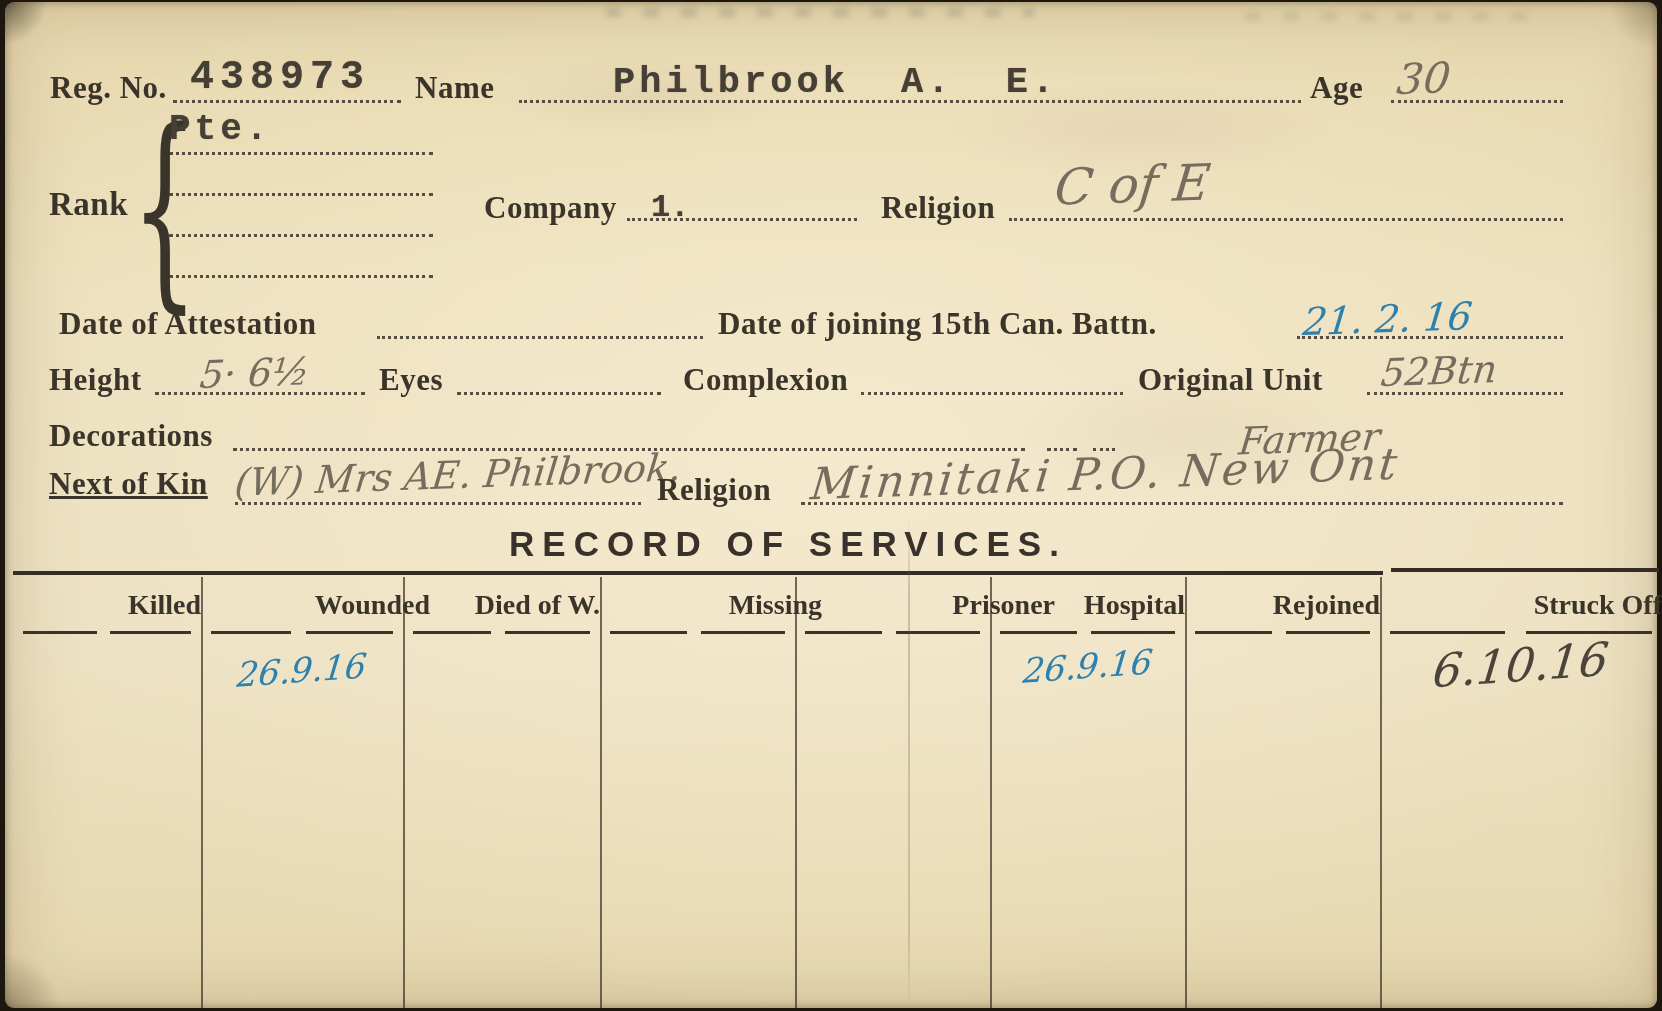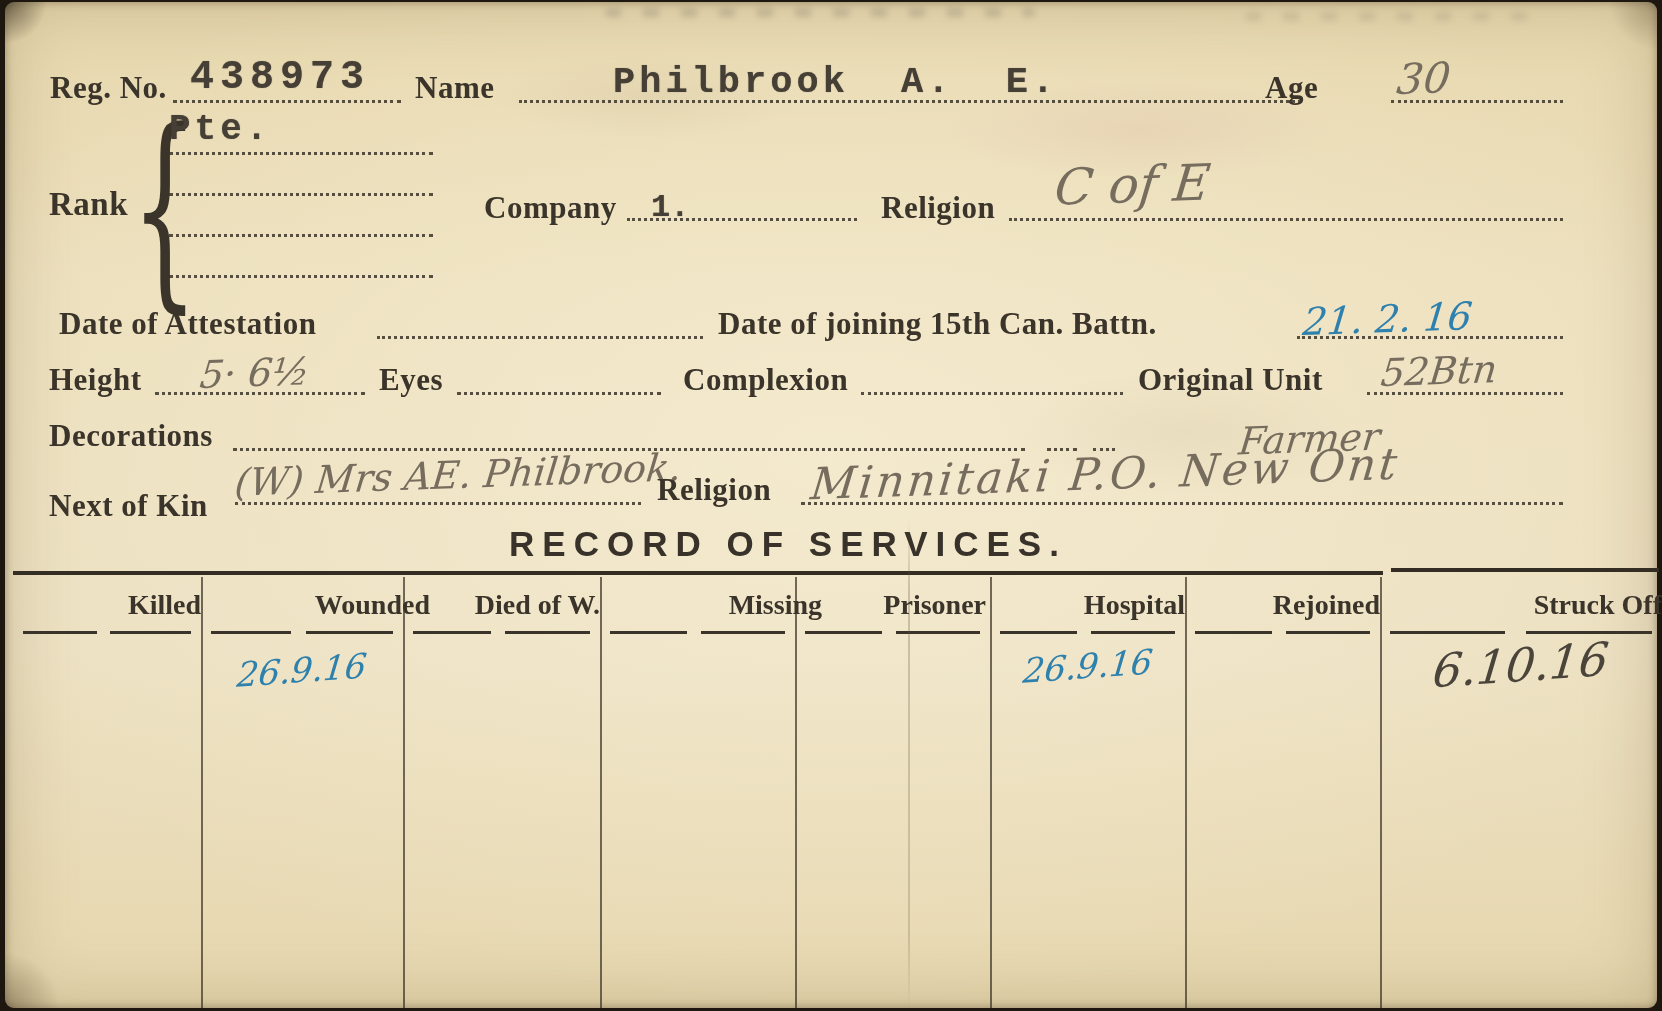--- a/index.html
+++ b/index.html
@@ -62,21 +62,21 @@
   <div class="smudge" style="left:1240px;top:10px;width:290px;opacity:.22;"></div>
 
   <span class="lbl" style="left:45px;top:70px;">Reg. No.</span>
   <div class="dots" style="left:168px;top:98px;width:228px;"></div>
   <span class="typed" style="left:185px;top:56px;font-size:40px;letter-spacing:6px;">438973</span>
 
   <span class="lbl" style="left:410px;top:70px;">Name</span>
   <div class="dots" style="left:514px;top:98px;width:782px;"></div>
   <span class="typed" style="left:608px;top:62px;font-size:37px;letter-spacing:4px;word-spacing:26px;">Philbrook A. E.</span>
 
-  <span class="lbl" style="left:1260px;top:70px;">Age</span>
+  <span class="lbl" style="left:1305px;top:70px;">Age</span>
   <div class="dots" style="left:1386px;top:98px;width:172px;"></div>
   <span class="hw" style="left:1392px;top:56px;font-size:42px;">30</span>
 
   <span class="lbl" style="left:44px;top:186px;font-size:33px;">Rank</span>
   <span class="brace">{</span>
   <span class="typed" style="left:164px;top:110px;letter-spacing:4px;">Pte.</span>
   <div class="dots" style="left:164px;top:150px;width:264px;"></div>
   <div class="dots" style="left:164px;top:191px;width:264px;"></div>
   <div class="dots" style="left:164px;top:232px;width:264px;"></div>
   <div class="dots" style="left:164px;top:273px;width:264px;"></div>
@@ -110,21 +110,21 @@
   <div class="dots" style="left:1362px;top:390px;width:196px;"></div>
   <span class="hw" style="left:1376px;top:350px;font-size:38px;">52Btn</span>
 
   <span class="hw" style="left:1234px;top:418px;font-size:38px;">Farmer</span>
 
   <span class="lbl" style="left:44px;top:418px;">Decorations</span>
   <div class="dots" style="left:228px;top:446px;width:792px;"></div>
   <div class="dots" style="left:1042px;top:446px;width:30px;"></div>
   <div class="dots" style="left:1088px;top:446px;width:22px;"></div>
 
-  <span class="lbl" style="left:44px;top:488px;">Next of Kin</span>
+  <span class="lbl" style="left:44px;top:466px;text-decoration:underline;">Next of Kin</span>
   <div class="dots" style="left:230px;top:500px;width:406px;"></div>
   <span class="hw" style="left:230px;top:454px;font-size:38px;">(W) Mrs AE. Philbrook.</span>
 
   <span class="lbl" style="left:652px;top:472px;">Religion</span>
   <div class="dots" style="left:796px;top:500px;width:762px;"></div>
   <span class="hw" style="left:806px;top:450px;font-size:44px;letter-spacing:3px;">Minnitaki P.O. New Ont</span>
 
   <div class="svc-title">RECORD OF SERVICES.</div>
 
   <div class="rule" style="left:8px;top:569px;width:1370px;height:4px;"></div>
@@ -135,21 +135,21 @@
   <div class="vline" style="left:595px;"></div>
   <div class="vline" style="left:790px;"></div>
   <div class="vline" style="left:985px;"></div>
   <div class="vline" style="left:1180px;"></div>
   <div class="vline" style="left:1375px;"></div>
 
   <div class="hdr" style="left:8px;width:188px;">Killed</div>
   <div class="hdr" style="left:196px;width:229px;">Wounded</div>
   <div class="hdr" style="left:398px;width:197px;">Died of W.</div>
   <div class="hdr" style="left:595px;width:222px;">Missing</div>
-  <div class="hdr" style="left:761px;width:220px;">Prisoner</div>
+  <div class="hdr" style="left:830px;width:220px;">Prisoner</div>
   <div class="hdr" style="left:985px;width:195px;">Hospital</div>
   <div class="hdr" style="left:1180px;width:195px;">Rejoined</div>
   <div class="hdr" style="left:1375px;width:282px;">Struck Off</div>
 
   <div class="subrule" style="left:18px;width:168px;"></div>
   <div class="subrule" style="left:206px;width:182px;"></div>
   <div class="subrule" style="left:408px;width:177px;"></div>
   <div class="subrule" style="left:605px;width:175px;"></div>
   <div class="subrule" style="left:800px;width:175px;"></div>
   <div class="subrule" style="left:995px;width:175px;"></div>

